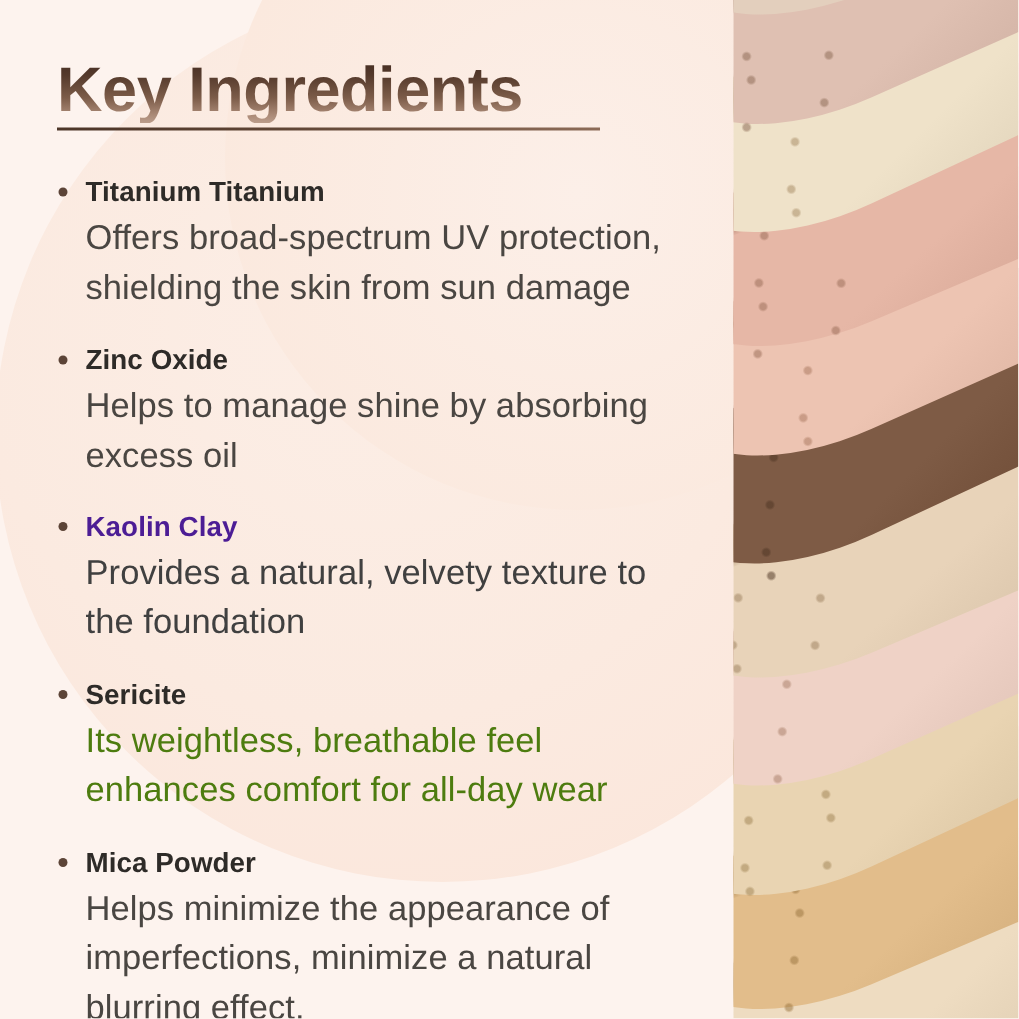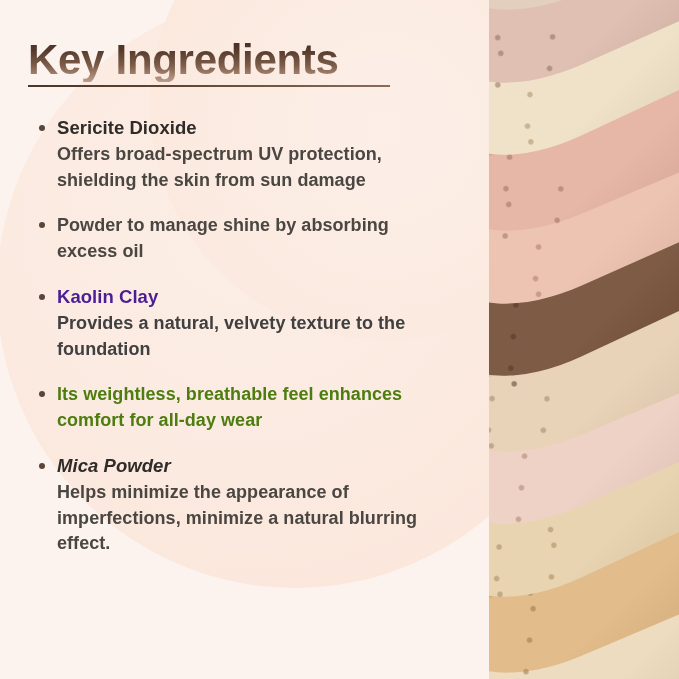--- a/index.html
+++ b/index.html
@@ -48,21 +48,21 @@
   .content {
     position: absolute;
     left: 0; top: 0;
     width: 470px;
     height: 679px;
     z-index: 4;
   }
 
   .title-wrap {
     position: absolute;
-    left: 28px;
+    left: 38px;
     top: 38px;
   }
   .title {
     font-size: 42px;
     font-weight: 700;
     letter-spacing: -0.3px;
     line-height: 1.05;
     margin: 0;
     background: linear-gradient(180deg, #412a20 0%, #553a2c 28%, #7c5c49 62%, #ab8a77 88%, #bb9d8b 100%);
     -webkit-background-clip: text;
@@ -107,22 +107,22 @@
     display: block;
     font-size: 18.5px;
     font-weight: 700;
     color: #2e2b28;
     line-height: 1.35;
     letter-spacing: 0.05px;
     margin-bottom: 1px;
   }
   .item-desc {
     display: block;
-    font-size: 18px;
-    font-weight: 700;
+    font-size: 23px;
+    font-weight: 400;
     color: #4a4642;
     line-height: 1.43;
     letter-spacing: 0.05px;
   }
 
   
   .swatch-strip {
     position: absolute;
     right: 0;
     top: 0;
@@ -255,37 +255,39 @@
   <div class="content">
 
     <div class="title-wrap">
       <h1 class="title">Key Ingredients</h1>
       <div class="title-underline"></div>
     </div>
 
     <ul class="list" id="ingredient-list">
         <li class="item">
           <span class="bullet-dot" style="background: rgb(92, 68, 55);"></span>
-          <span class="item-name" style="color: rgb(46, 43, 40);">Sericite Dioxide</span>
+          <span class="item-name" style="color: rgb(46, 43, 40);">Titanium Titanium</span>
           <span class="item-desc" style="color: rgb(74, 70, 66);">Offers broad-spectrum UV protection, shielding the skin from sun damage</span>
         </li>
         <li class="item">
           <span class="bullet-dot" style="background: rgb(92, 68, 55);"></span>
-          <span class="item-desc" style="color: rgb(74, 70, 66);">Powder to manage shine by absorbing excess oil</span>
+          <span class="item-name" style="color: rgb(46, 43, 40);">Zinc Oxide</span>
+          <span class="item-desc" style="color: rgb(74, 70, 66);">Helps to manage shine by absorbing excess oil</span>
         </li>
         <li class="item">
           <span class="bullet-dot" style="background: rgb(92, 68, 55);"></span>
           <span class="item-name" style="color: #4c1d95;">Kaolin Clay</span>
           <span class="item-desc" style="color: #404040;">Provides a natural, velvety texture to the foundation</span>
         </li>
         <li class="item">
           <span class="bullet-dot" style="background: rgb(92, 68, 55);"></span>
+          <span class="item-name" style="color: rgb(46, 43, 40);">Sericite</span>
           <span class="item-desc" style="color: #4d7c0f;">Its weightless, breathable feel enhances comfort for all-day wear</span>
         </li>
         <li class="item">
           <span class="bullet-dot" style="background: rgb(92, 68, 55);"></span>
-          <span class="item-name" style="color: rgb(46, 43, 40); font-style: italic;">Mica Powder</span>
+          <span class="item-name" style="color: rgb(46, 43, 40);">Mica Powder</span>
           <span class="item-desc" style="color: rgb(74, 70, 66);">Helps minimize the appearance of imperfections, minimize a natural blurring effect.</span>
         </li>
       </ul>
 
   </div>
 </div>
 
 </body></html>

